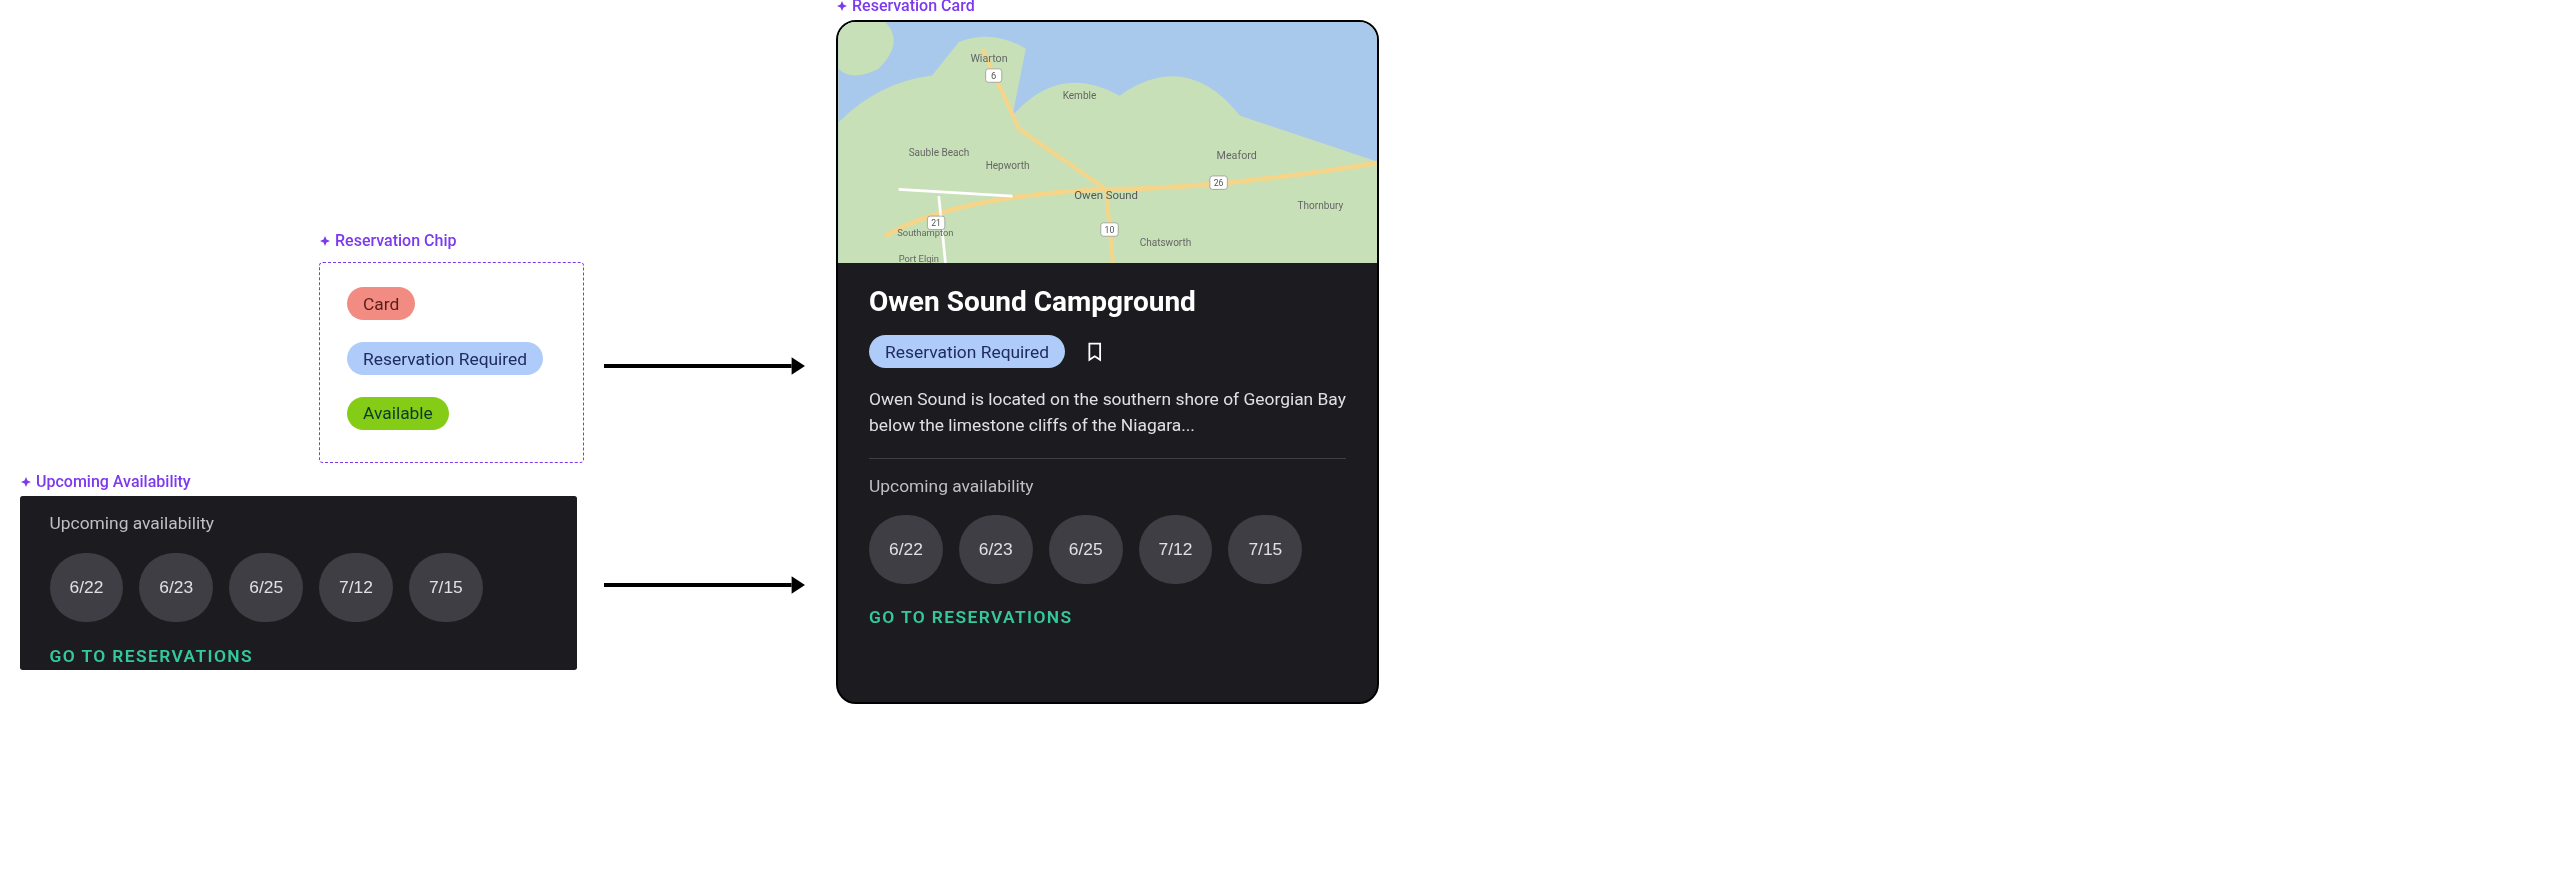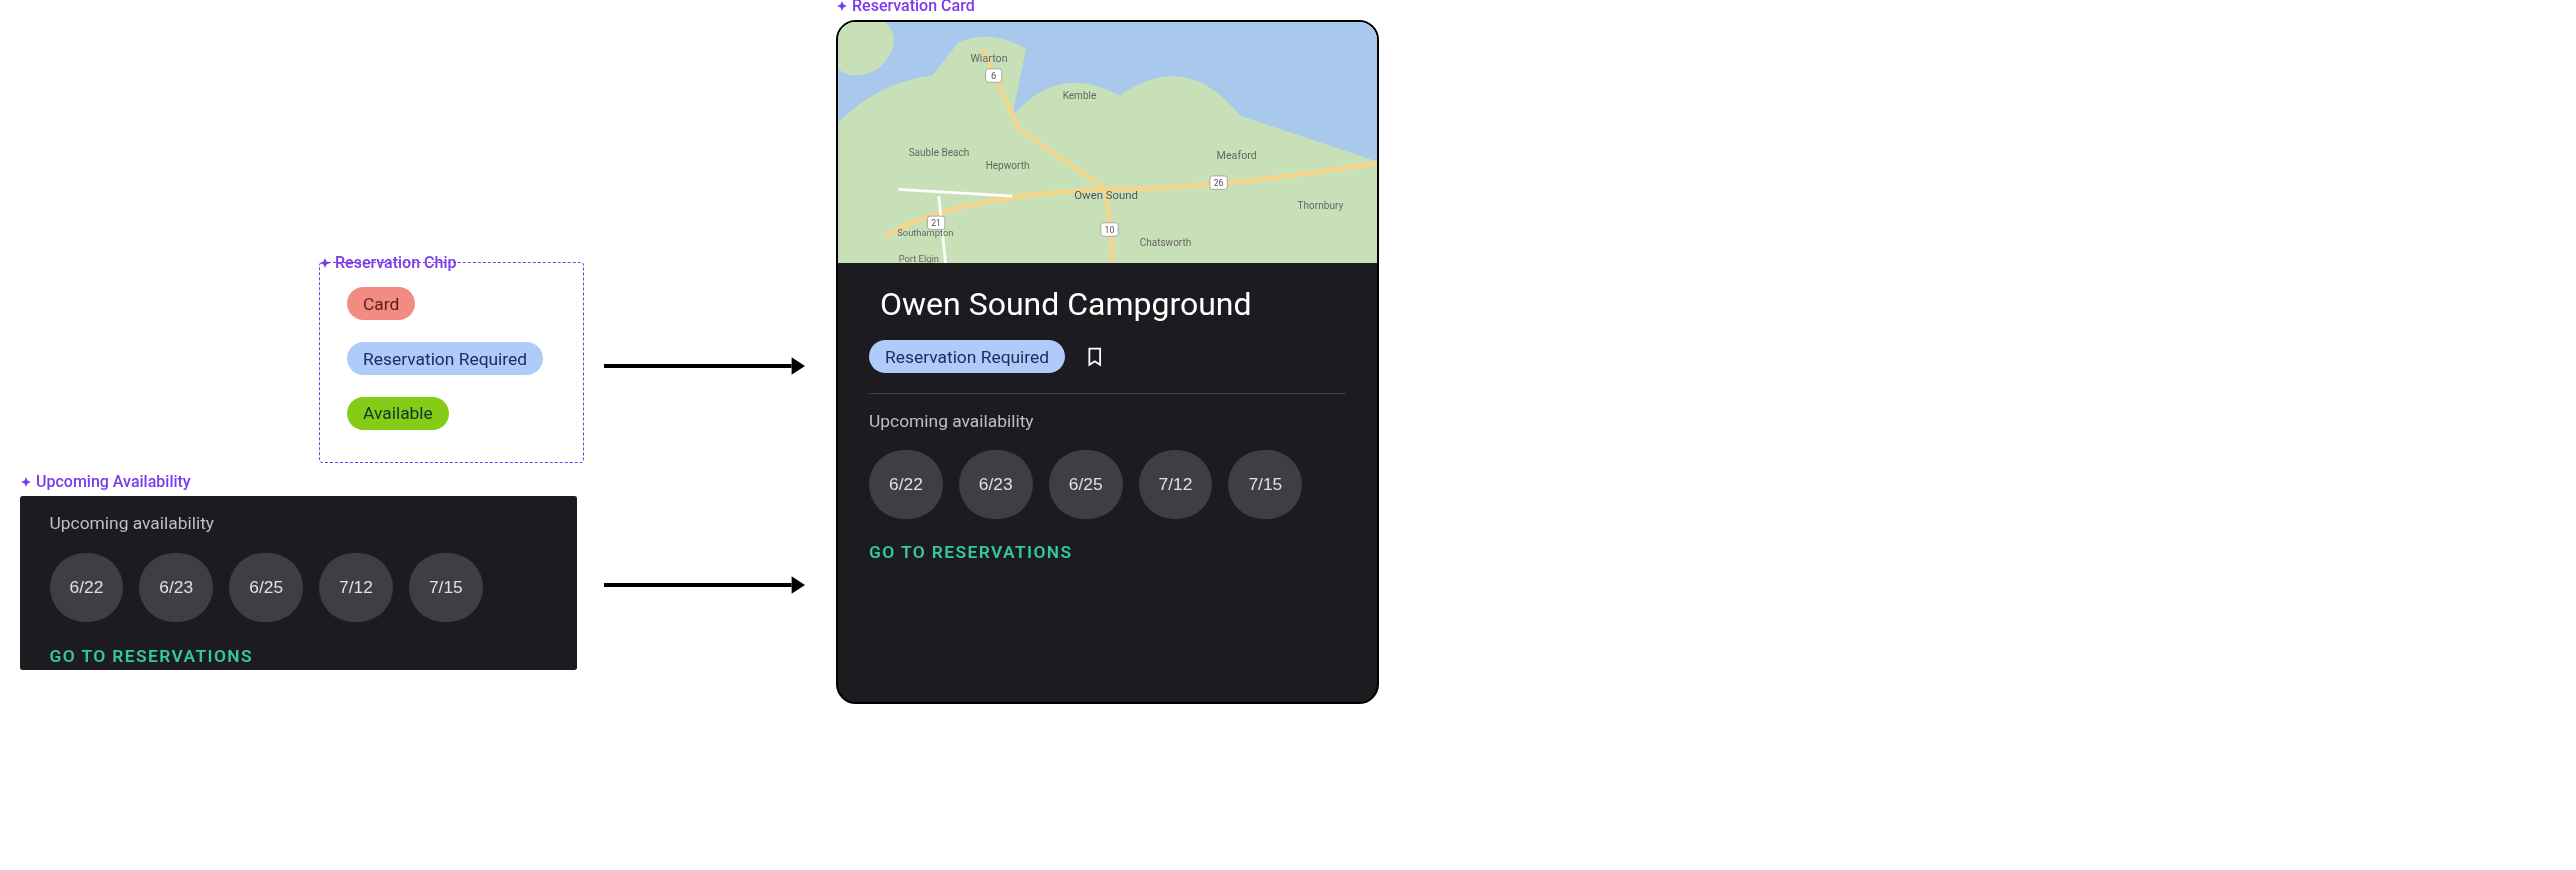--- a/index.html
+++ b/index.html
@@ -129,23 +129,22 @@
   }
   .card-body {
     padding: 21.5px 31px 20px;
     display: flex;
     flex-direction: column;
     gap: 17.4px;
     flex: 1;
   }
   .card-title {
     color: #ffffff;
-    font-size: 32px;
-    font-weight: 400;
-    margin-left: 11px;
+    font-size: 28px;
+    font-weight: 700;
   }
   .card-meta-row {
     display: flex;
     align-items: center;
     gap: 19px;
   }
   .bookmark-btn {
     width: 21.5px;
     height: 21.5px;
     color: #ffffff;
@@ -165,21 +164,21 @@
     display: flex;
     flex-direction: column;
     gap: 19px;
   }
 </style>
 </head>
 <body>
 
 <div class="canvas">
 
-  <div class="component-label" style="left:319px; top:253px;">
+  <div class="component-label" style="left:319px; top:231px;">
     <svg class="diamond-icon" viewBox="0 0 24 24" fill="#7c3aed">
         <path d="M12 2 L15 9 L22 12 L15 15 L12 22 L9 15 L2 12 L9 9 Z"></path>
       </svg>
     <span>Reservation Chip</span>
   </div>
 
   <div class="chip-panel">
     <div class="chip chip-full">
       <span>Card</span>
     </div>
@@ -276,20 +275,21 @@
       <div class="card-meta-row">
         <div class="chip chip-reserved">
           <span>Reservation Required</span>
         </div>
         <div class="bookmark-btn">
           <svg viewBox="0 0 24 24" width="21.5" height="21.5" fill="none" stroke="#ffffff" stroke-width="2">
             <path d="M6 3 h12 v18 l-6 -4 l-6 4 Z"></path>
           </svg>
         </div>
       </div>
+      <div class="card-desc">Owen Sound is located on the southern shore of Georgian Bay below the limestone cliffs of the Niagara...</div>
       <div class="card-divider"></div>
       <div class="card-avail">
         <div class="avail-title">Upcoming availability</div>
         <div class="chips-row">
           <button class="date-chip">6/22</button>
           <button class="date-chip">6/23</button>
           <button class="date-chip">6/25</button>
           <button class="date-chip">7/12</button>
           <button class="date-chip">7/15</button>
         </div>

